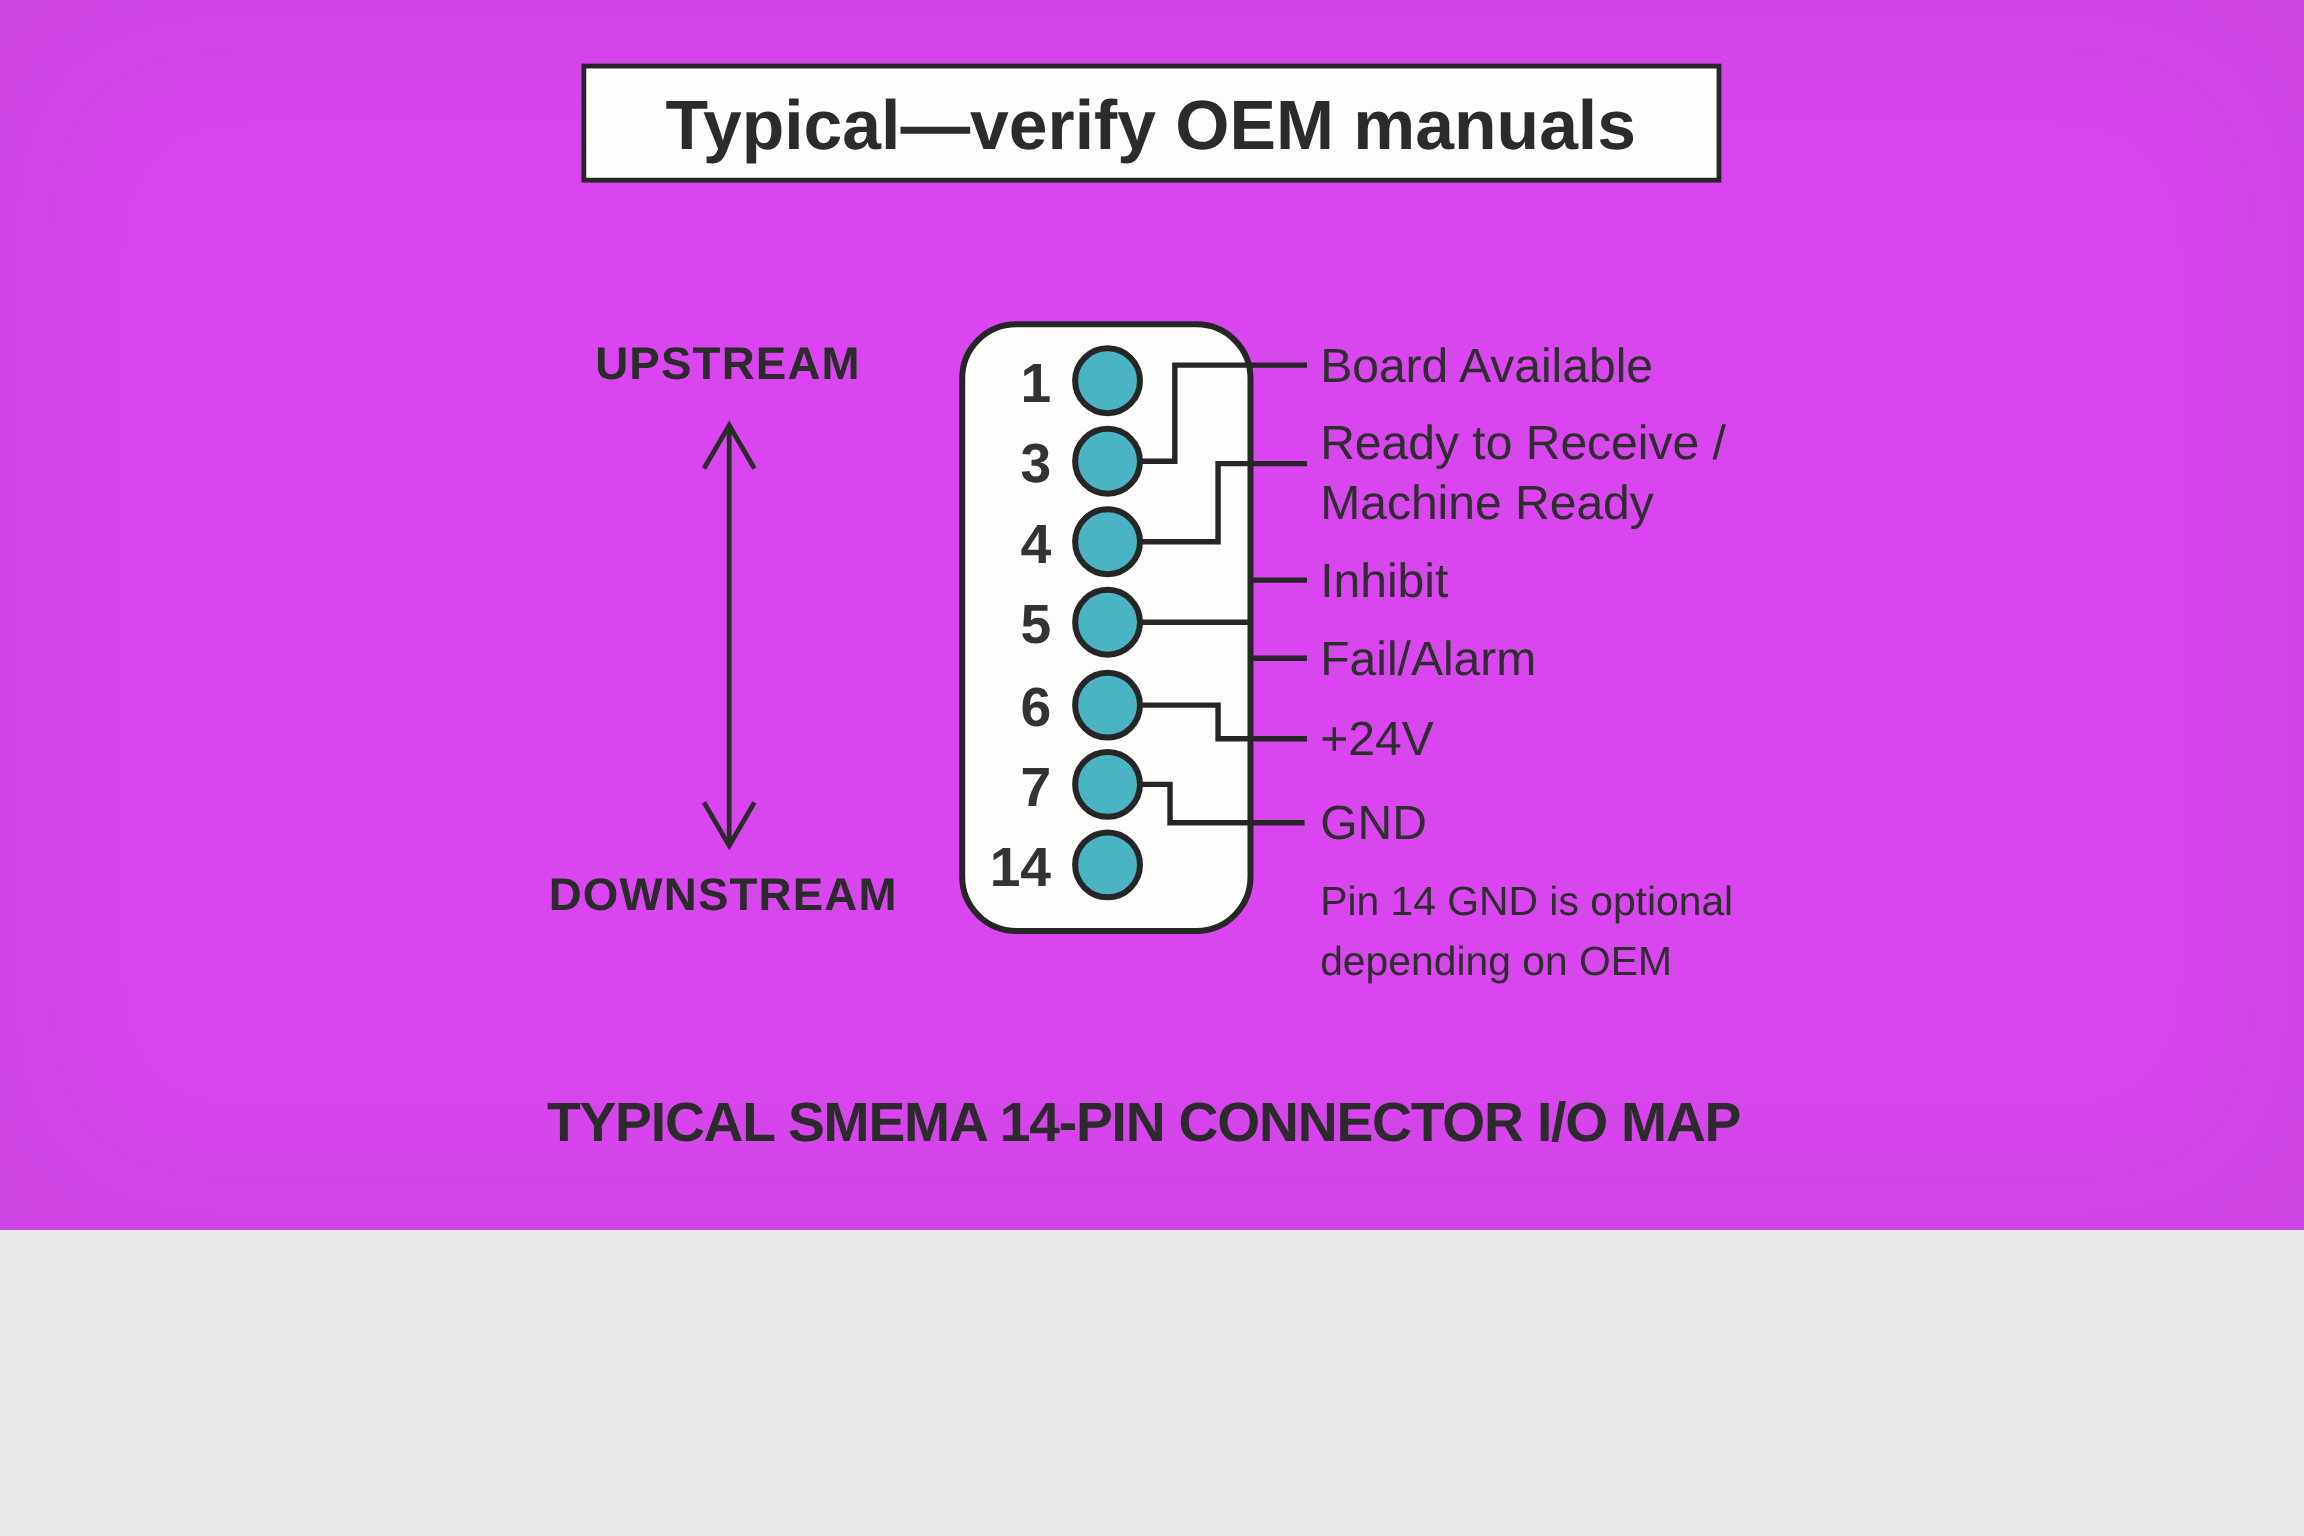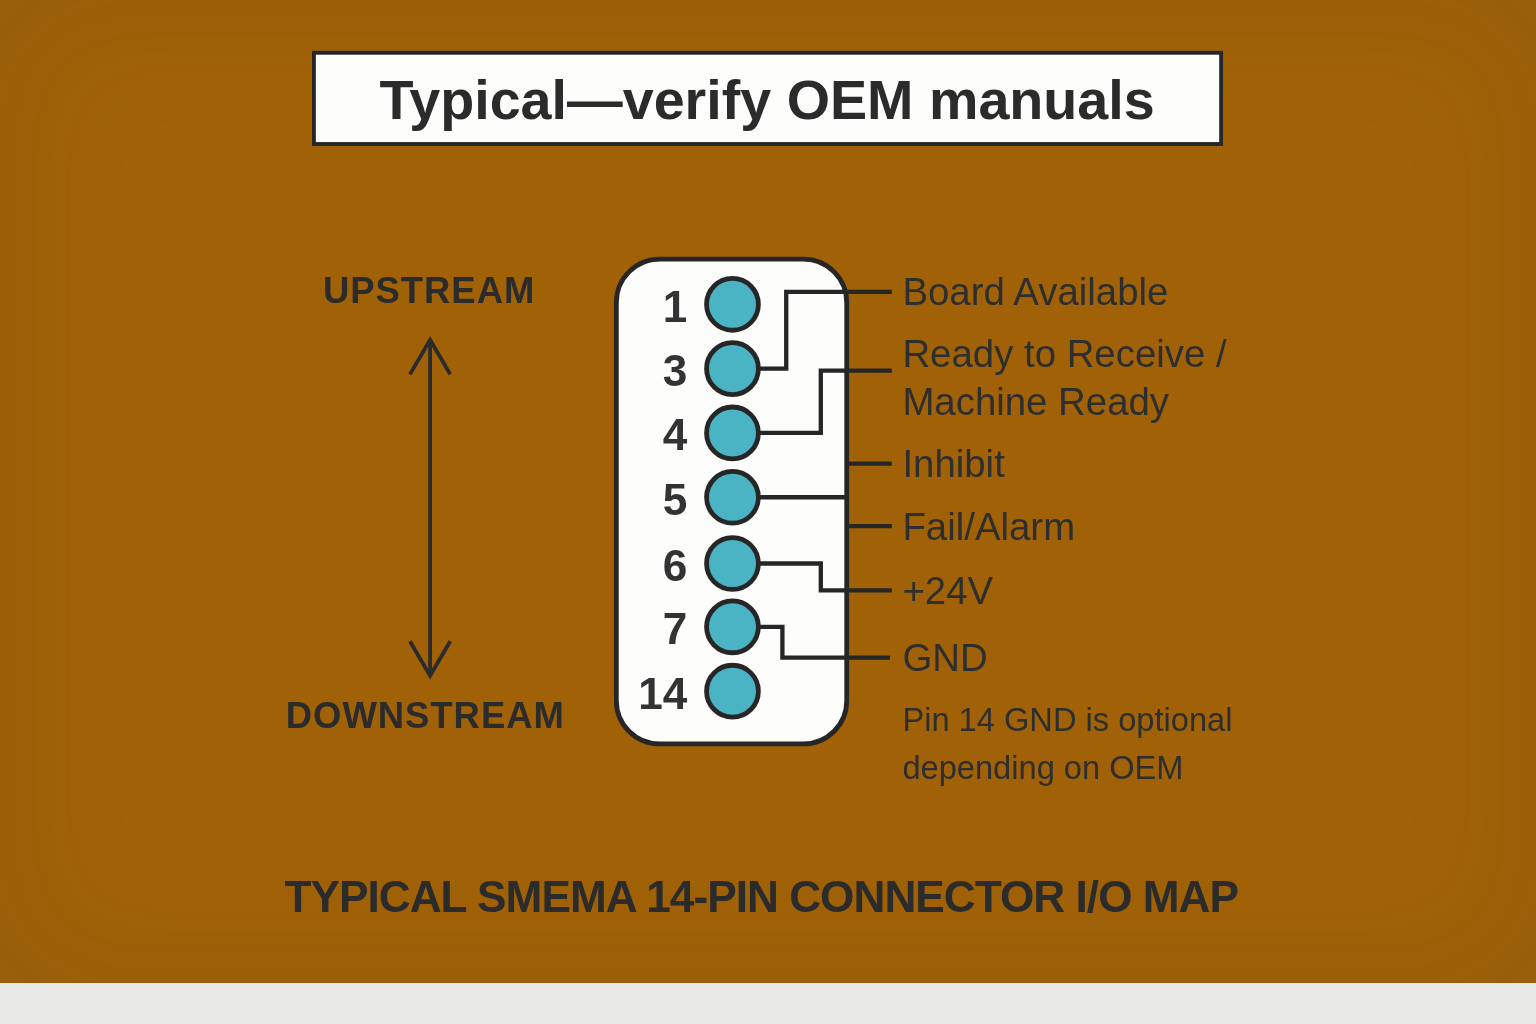--- a/index.html
+++ b/index.html
@@ -1,20 +1,20 @@
 <!DOCTYPE html>
 <html><head>
 <meta charset="utf-8">
 <style>
   html, body { margin: 0; padding: 0; background: #e9e9e7; }
   .stage {
     position: relative;
     width: 1536px;
-    height: 983px;
-    background: #a16207;
+    height: 820px;
+    background: #d946ef;
     box-shadow: inset 0 0 140px rgba(60,60,58,0.10);
     overflow: hidden;
     font-family: "Liberation Sans", sans-serif;
   }
   svg { display: block; width: 100%; height: 100%; }
 
   .outline      { fill: #fdfdfc; stroke: #262626; }
   .banner-box   { stroke-width: 4; }
   .connector    { stroke-width: 5; }
   .pin          { stroke: #262626; stroke-width: 5; }

